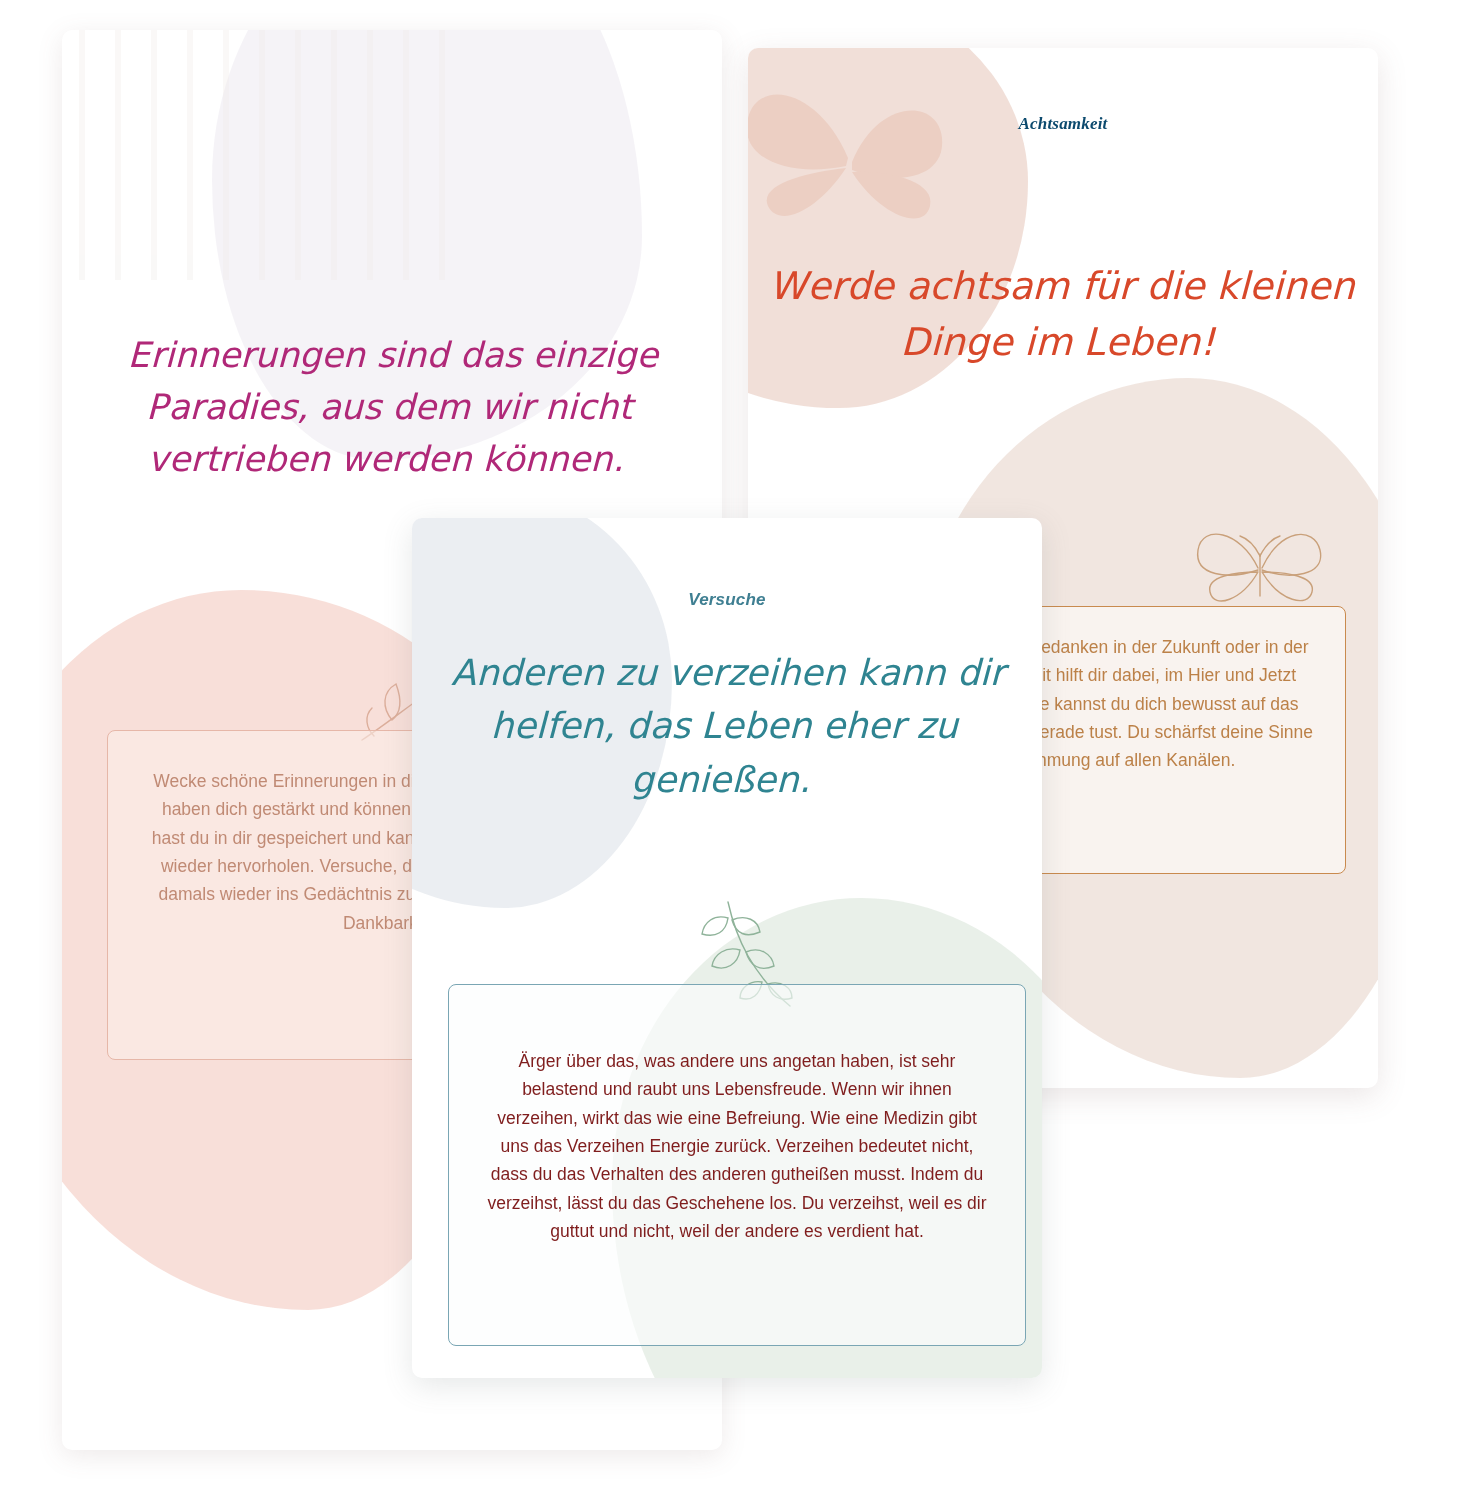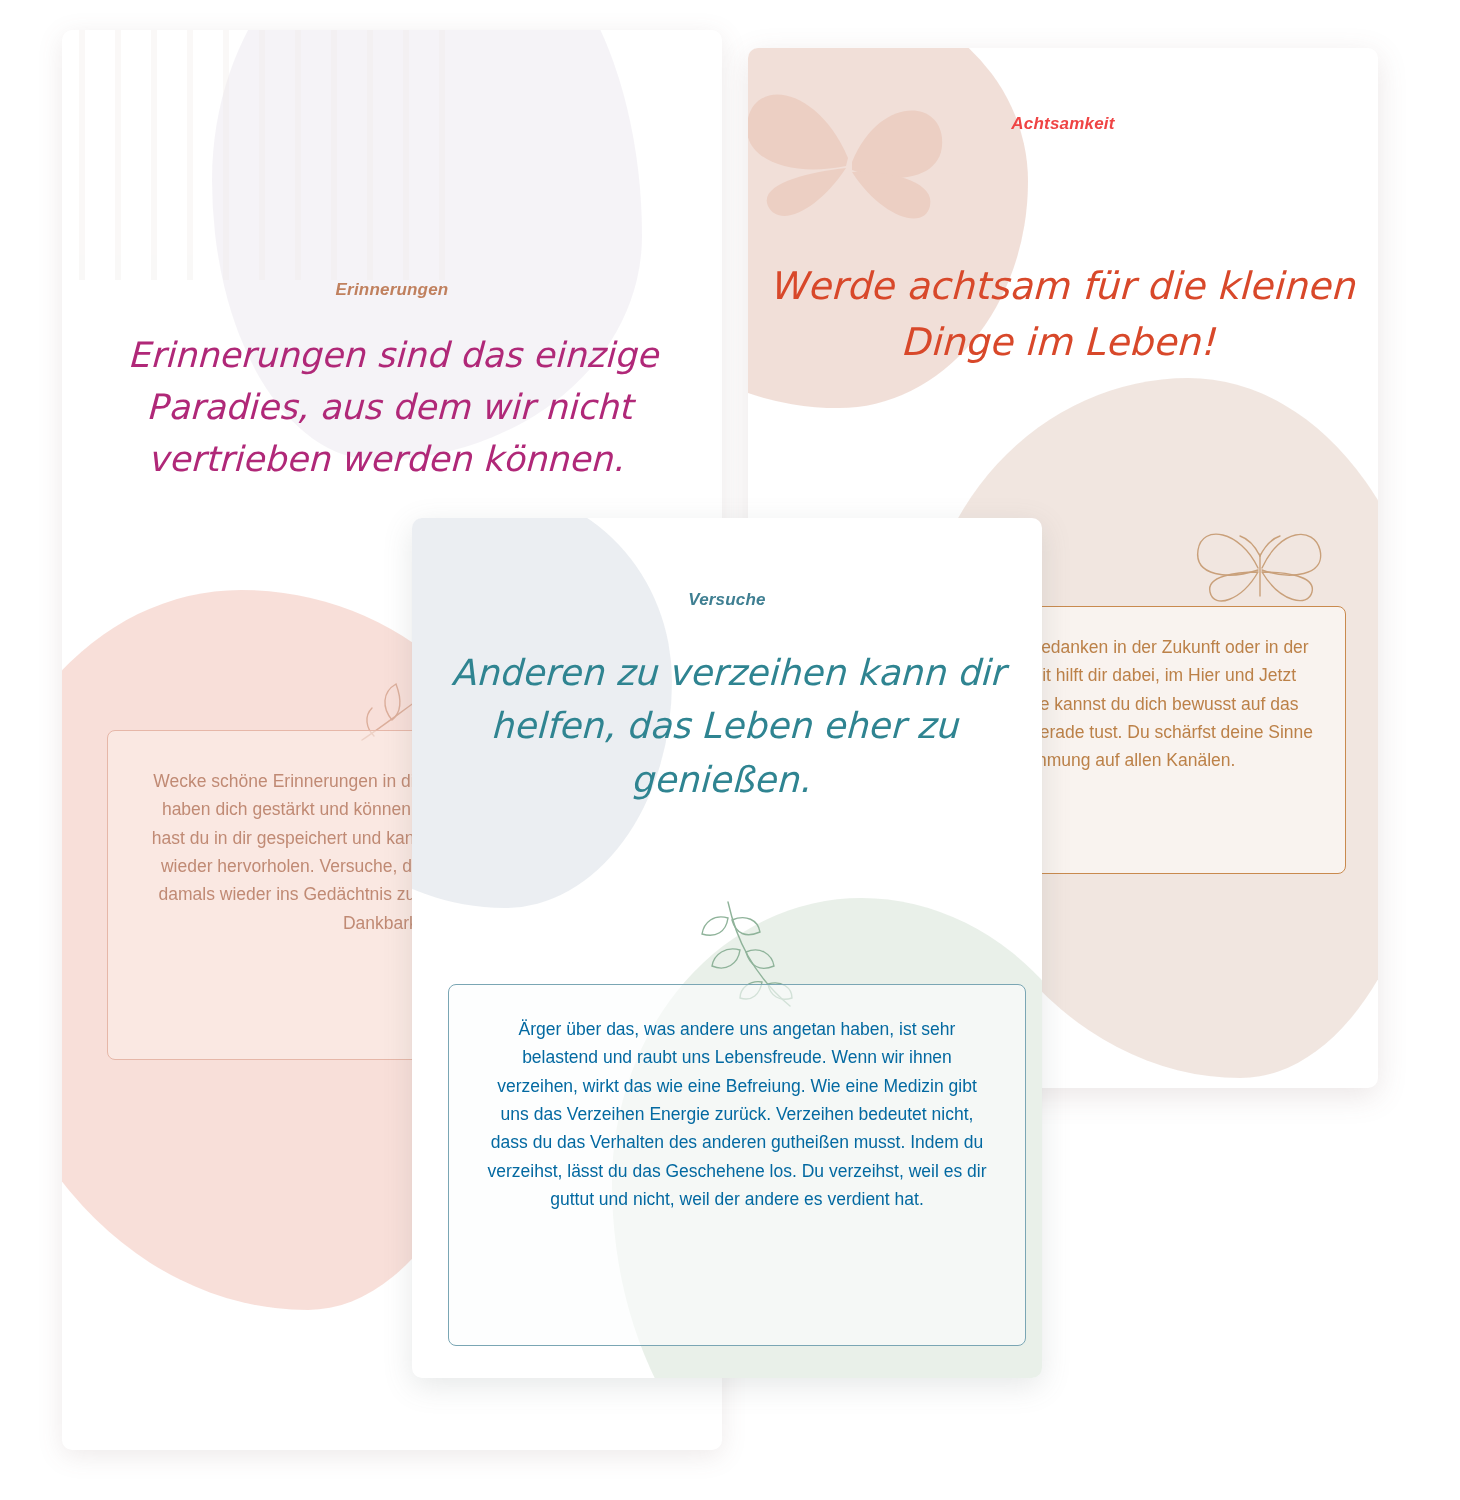--- a/index.html
+++ b/index.html
@@ -145,21 +145,22 @@
     left: -150px;
     top: -60px;
     width: 430px;
     height: 420px;
     background: #f0dcd4;
     border-radius: 50% 50% 44% 56% / 52% 46% 54% 48%;
     opacity: .9;
   }
   #card-achtsamkeit .kicker {
     top: 66px;
-    color: #ef4444;
+    color: #0c4a6e;
+    font-family: Liberation Serif, serif;
   }
   #card-achtsamkeit .headline {
     top: 210px;
     font-size: 38px;
     color: #d8482a;
   }
   #card-achtsamkeit .textbox {
     left: 36px;
     top: 558px;
     width: 562px;
@@ -212,21 +213,22 @@
   #card-verzeihen .textbox {
     left: 36px;
     top: 466px;
     width: 578px;
     height: 362px;
     border: 1.3px solid #7aa6b4;
     background: rgba(252, 254, 254, 0.62);
     padding: 30px 32px;
   }
   #card-verzeihen .textbox p {
-    color: #0369a1;
+    color: #7f1d1d;
+    margin-top: 32px;
   }
 
   .deco {
     position: absolute;
     pointer-events: none;
   }
 </style>
 </head>
 <body>
 
@@ -247,21 +249,20 @@
           <line x1="164" y1="0" x2="164" y2="250"></line>
           <line x1="200" y1="0" x2="200" y2="250"></line>
           <line x1="236" y1="0" x2="236" y2="250"></line>
           <line x1="272" y1="0" x2="272" y2="250"></line>
           <line x1="308" y1="0" x2="308" y2="250"></line>
           <line x1="344" y1="0" x2="344" y2="250"></line>
           <line x1="380" y1="0" x2="380" y2="250"></line>
         </g>
       </svg>
 
-      <div class="kicker">Erinnerungen</div>
 
       <div class="headline">Erinnerungen sind das einzige Paradies, aus dem wir nicht vertrieben werden können.</div>
 
       <svg class="deco" style="left:290px;top:610px;width:140px;height:110px">
         <g fill="none" stroke="#dcae9b" stroke-width="1.4" stroke-linecap="round">
           <path d="M10 100 C 40 80, 70 55, 110 30"></path>
           <path d="M62 62 C 60 44, 70 30, 88 26 C 88 44, 80 58, 62 62 Z"></path>
           <path d="M40 80 C 30 68, 30 52, 44 44 C 50 60, 50 72, 40 80 Z"></path>
           <path d="M92 40 C 104 30, 120 28, 130 34 C 120 48, 104 50, 92 40 Z"></path>
           <path d="M22 96 C 14 88, 12 76, 20 68"></path>

